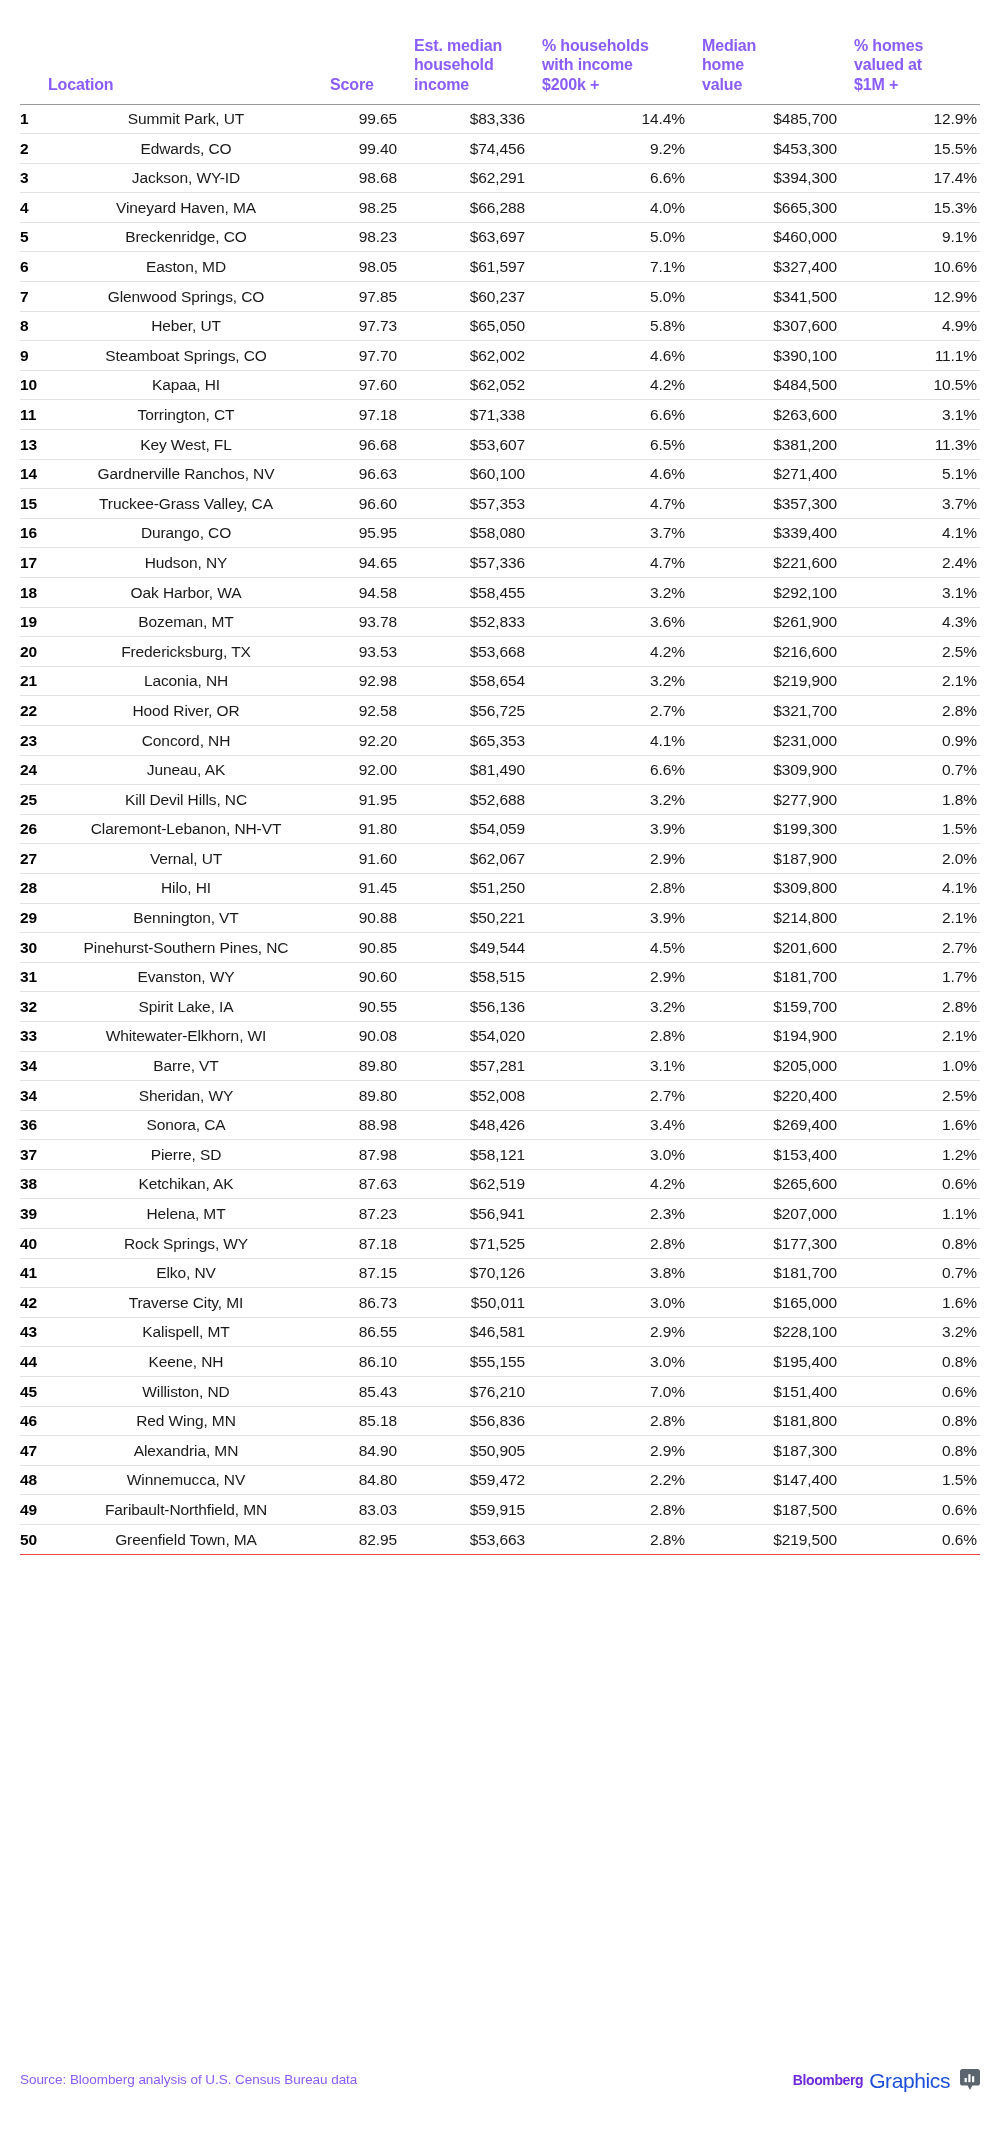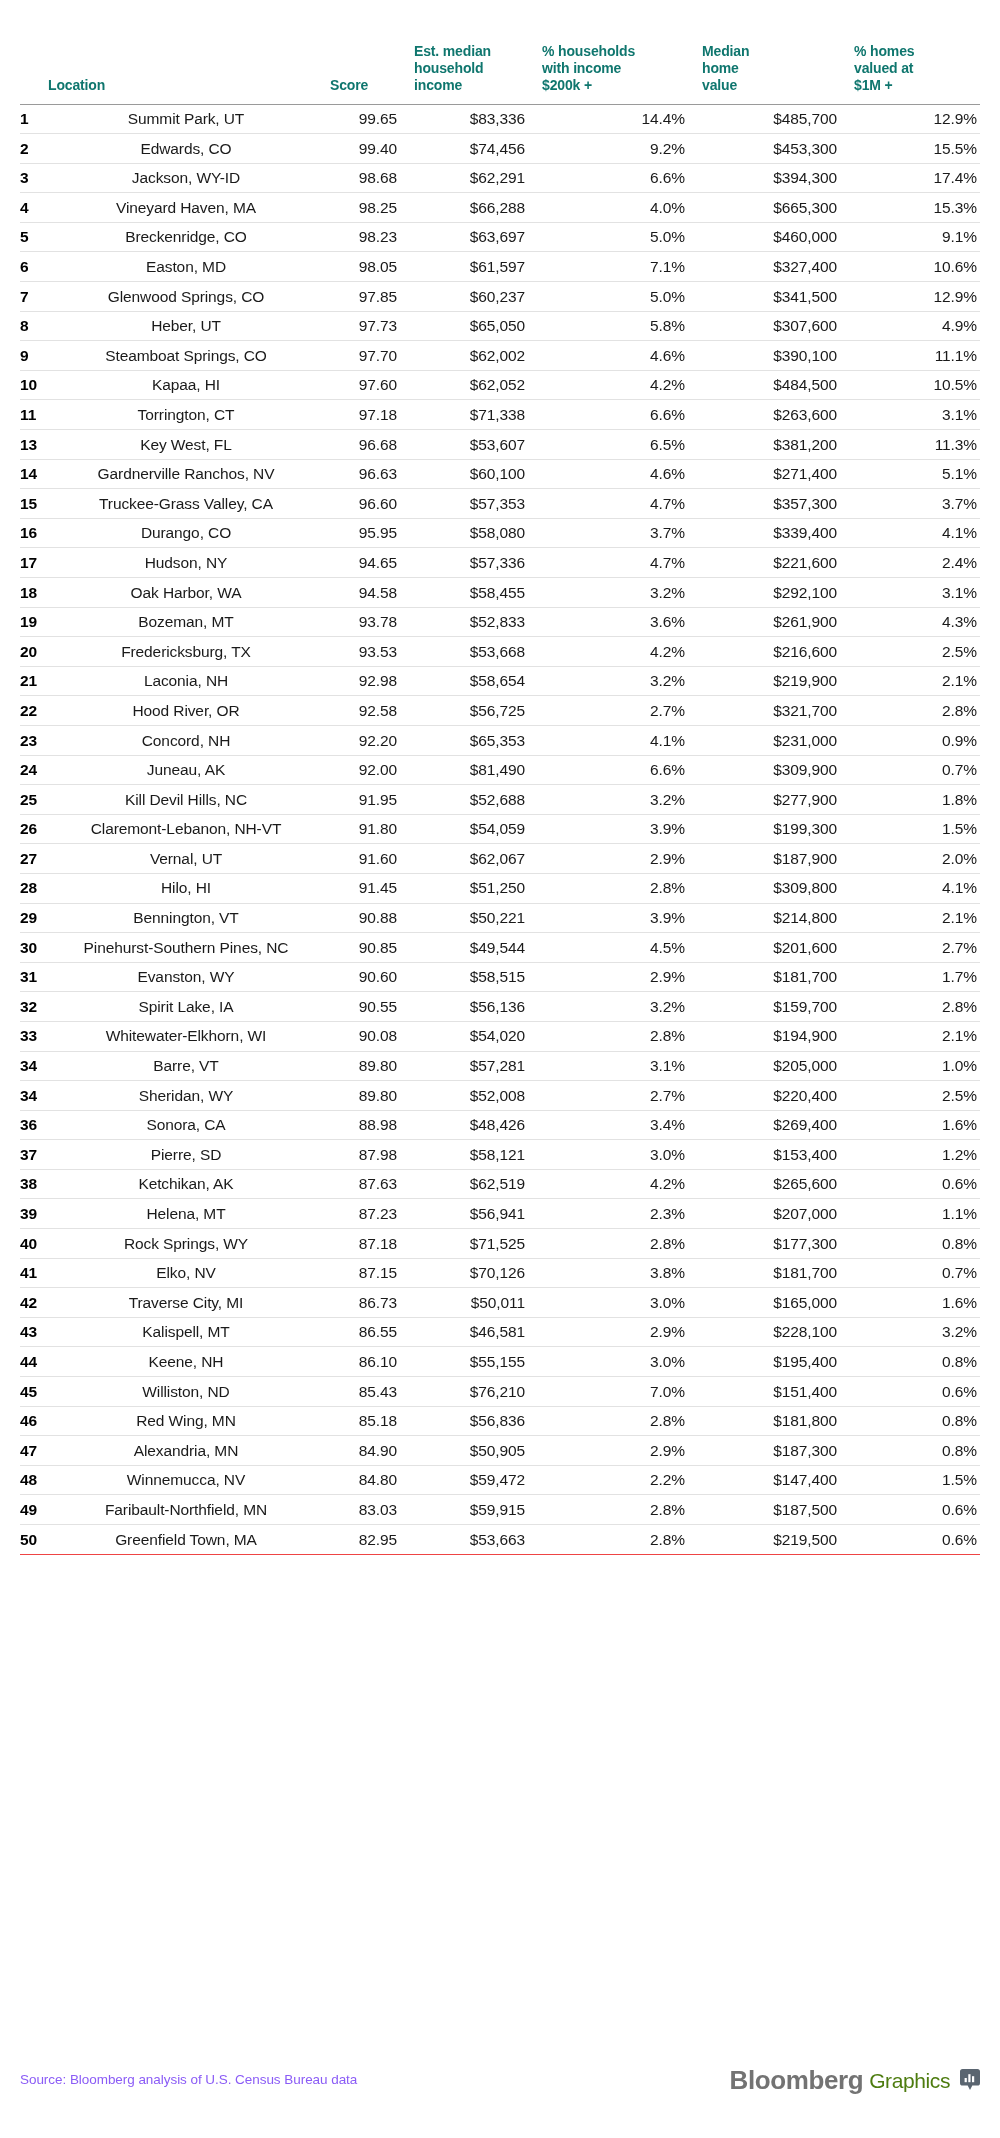--- a/index.html
+++ b/index.html
@@ -34,27 +34,27 @@
   col.c-rank     { width: 28px; }
   col.c-loc      { width: 272px; }
   col.c-score    { width: 80px; }
   col.c-income   { width: 128px; }
   col.c-pct200k  { width: 160px; }
   col.c-homeval  { width: 152px; }
   col.c-pct1m    { width: 140px; }
 
   thead th {
     vertical-align: bottom;
-    font-size: 14px;
+    font-size: 16px;
     font-weight: 700;
     line-height: 1.22;
     letter-spacing: -0.15px;
     padding: 0 0 9px 0;
     text-align: left;
-    color: #0f766e;
+    color: #8b5cf6;
     height: 104px;
     box-sizing: border-box;
   }
   thead th.th-rank { padding-left: 0; }
   thead th.th-loc  { padding-left: 0; margin-left: 31px; }
   thead th.th-score { padding-left: 10px; }
   thead th.th-income { padding-left: 14px; }
   thead th.th-pct200k { padding-left: 14px; }
   thead th.th-homeval { padding-left: 14px; }
   thead th.th-pct1m { padding-left: 14px; }
@@ -104,30 +104,30 @@
     color: #8b5cf6;
     letter-spacing: -0.05px;
     line-height: 1;
   }
   .brand {
     display: flex;
     align-items: center;
     gap: 7px;
   }
   .brand-name {
-    font-size: 26px;
+    font-size: 14px;
     font-weight: 700;
-    color: #737373;
+    color: #6d28d9;
     letter-spacing: -0.4px;
     line-height: 1;
   }
   .brand-sub {
     font-size: 21px;
     font-weight: 400;
-    color: #4d7c0f;
+    color: #1d4ed8;
     letter-spacing: -0.4px;
     line-height: 1;
     margin-left: -1px;
   }
   .brand-icon {
     display: inline-flex;
     width: 20px;
     height: 22px;
     margin-left: 3px;
   }

